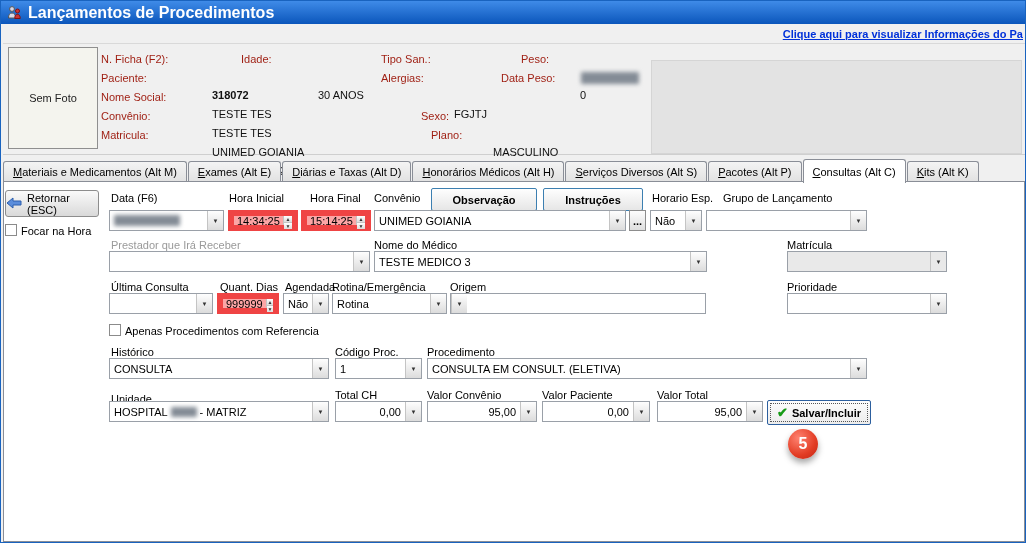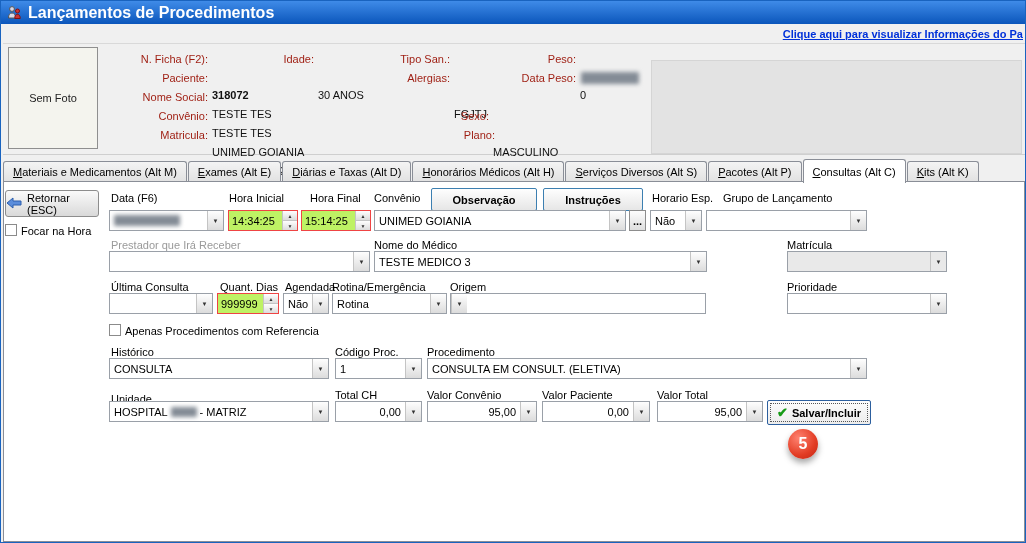--- a/index.html
+++ b/index.html
@@ -16,21 +16,21 @@
   .toplink { position: absolute; top: 27px; right: 2px; color: #0031d9; font-weight: bold;
              text-decoration: underline; white-space: nowrap; cursor: pointer; }
   
   .patient-box { position: absolute; top: 42px; left: 2px; width: 1022px; height: 112px;
                  background: #f0f0f0; border-top: 1px solid #d9d9d9; border-bottom: 1px solid #cfcfcf; }
   .photo { position: absolute; left: 7px; top: 46px; width: 90px; height: 102px;
            background: #f4f4ee; border: 1px solid #8f8f8f; display: flex;
            align-items: center; justify-content: center; color: #222; }
   .gray-panel { position: absolute; left: 650px; top: 58px; width: 373px; height: 94px;
                 background: #e3e3e3; border: 1px solid #d5d5d5; }
-  .pl { position: absolute; color: #9e1c10; text-align: right; white-space: nowrap; }
+  .pl { position: absolute; color: #9e1c10; text-align: left; white-space: nowrap; }
   .pv { position: absolute; color: #111; white-space: nowrap; margin-top: 36px; }
   .pv.bold { font-weight: bold; }
   .redact { display: inline-block; background: #848c96; border-radius: 1px; filter: blur(2px); }
   
   .tabs { position: absolute; top: 157px; left: 2px; height: 24px; display: flex;
           align-items: flex-end; z-index: 4; }
   .tab { height: 20px; margin-bottom: 1px; padding: 0 9px; display: flex; align-items: center;
          background: linear-gradient(#f4f4f4, #e2e2e2); border: 1px solid #8a8e97;
          border-bottom: none; border-radius: 3px 3px 0 0; margin-right: 1px; cursor: pointer; white-space: nowrap; }
   .tab.active { height: 24px; margin-bottom: -1px; background: #fff; z-index: 5; position: relative; }
@@ -65,21 +65,21 @@
   .combo { position: absolute; height: 21px; background: #fff; border: 1px solid #9aa0a8;
            display: flex; align-items: stretch; cursor: pointer; }
   .combo .txt { flex: 1; display: flex; align-items: center; padding: 0 4px;
                 white-space: nowrap; overflow: hidden; gap: 3px; }
   .combo .txt.right { justify-content: flex-end; }
   .combo .arrow { width: 16px; border-left: 1px solid #c4c4c4;
                   background: linear-gradient(#fefefe, #dcdcdc); display: flex;
                   align-items: center; justify-content: center; font-size: 6px; color: #333; }
   .combo.disabled { background: #e9e9e9; }
   .combo.disabled .arrow { background: #e9e9e9; }
-  .spin { position: absolute; height: 21px; background: #bef264; border: 1px solid #ef4444;
+  .spin { position: absolute; height: 21px; background: #fca5a5; border: 6px solid #ef4444;
           display: flex; align-items: stretch; }
   .spin .txt { flex: 1; display: flex; align-items: center; padding: 0 3px; white-space: nowrap; }
   .spin .arrows { width: 15px; display: flex; flex-direction: column; border-left: 1px solid #c4c4c4; }
   .spin .arrows span { flex: 1; display: flex; align-items: center; justify-content: center;
                        font-size: 5px; color: #333; background: linear-gradient(#fefefe, #dcdcdc); cursor: pointer; }
   .spin .arrows span + span { border-top: 1px solid #c4c4c4; }
   .cbox { position: absolute; width: 12px; height: 12px; background: #fff;
           border: 1px solid #8b8b8b; cursor: pointer; }
   .cblabel { position: absolute; white-space: nowrap; }
   .check-glyph { color: #169a16; font-weight: bold; font-size: 13px; line-height: 1; }

